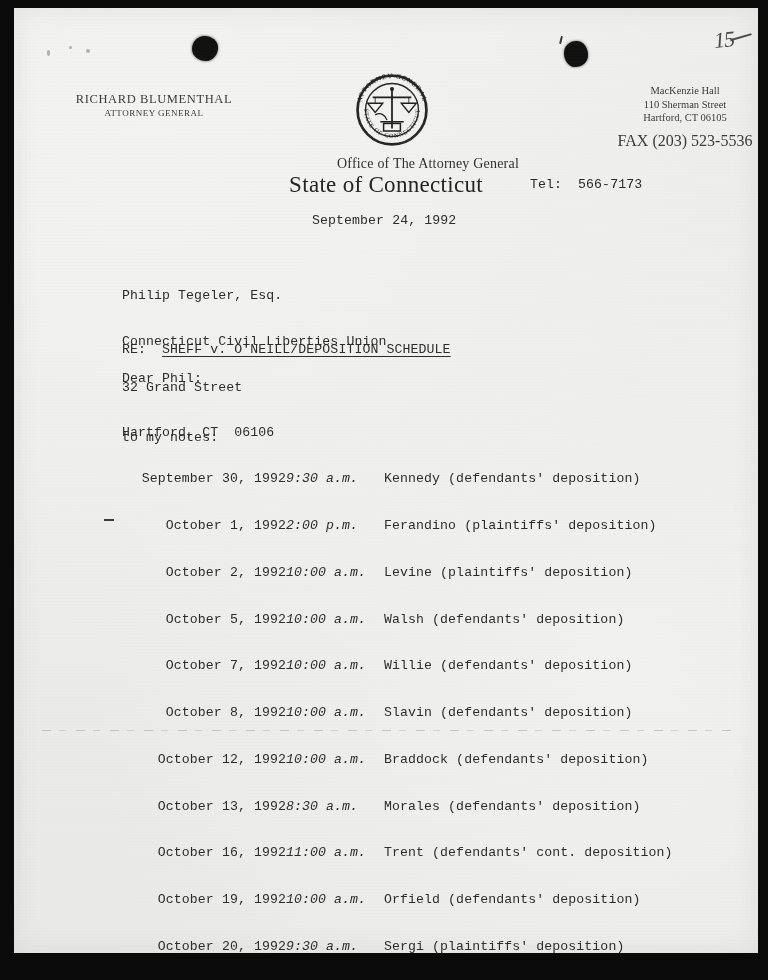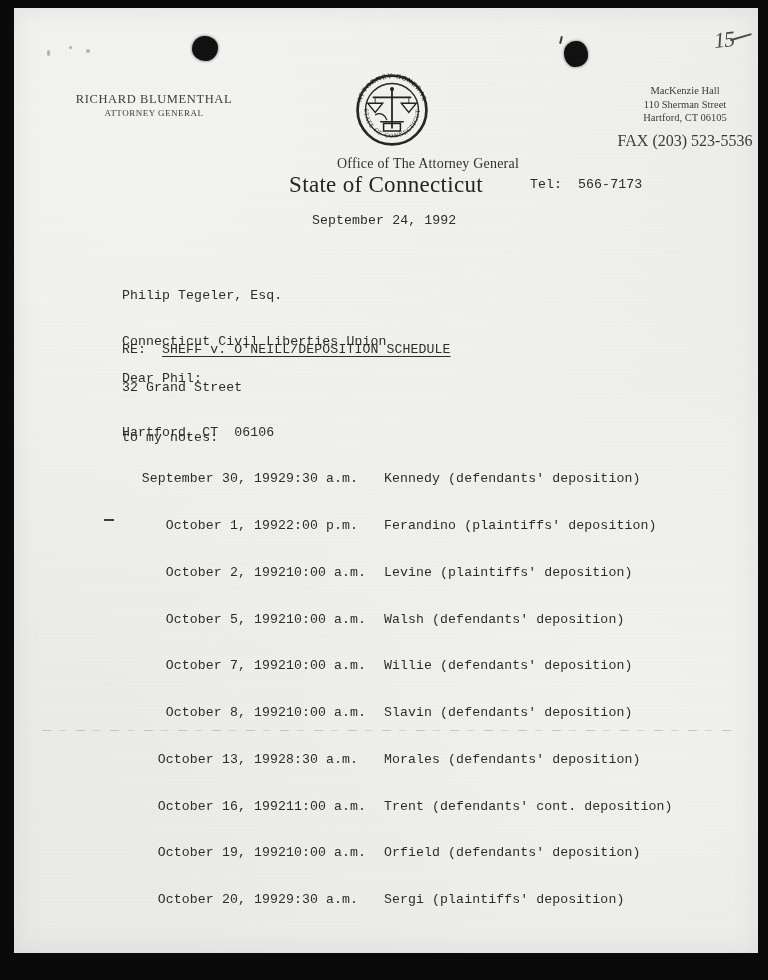--- a/index.html
+++ b/index.html
@@ -150,21 +150,21 @@
   }
 
   
   #schedule {
     left: 108px;
     top: 432px;
     line-height: 15.6px;
   }
   .sched-row { display: block; white-space: pre; }
   .col-date { display: inline-block; width: 164px; text-align: right; }
-  .col-time { display: inline-block; width: 98px; }
+  .col-time { display: inline-block; width: 98px; font-style: italic; }
   .col-desc { display: inline-block; }
 
   
   #hole-blob-1 {
     left: 178px; top: 28px;
     width: 26px; height: 25px;
     background: #111;
     border-radius: 48% 52% 46% 54% / 52% 46% 54% 48%;
     box-shadow: 0 0 2px 1px rgba(20,20,20,0.35);
   }
@@ -304,20 +304,21 @@
 
     <div class="abs" id="row-dash-mark"></div>
 
     <div class="abs tw" id="schedule">
       <div class="sched-row"><span class="col-date">September 30, 1992</span><span class="col-time">9:30 a.m.</span><span class="col-desc">Kennedy (defendants' deposition)</span></div>
       <div class="sched-row"><span class="col-date">October 1, 1992</span><span class="col-time">2:00 p.m.</span><span class="col-desc">Ferandino (plaintiffs' deposition)</span></div>
       <div class="sched-row"><span class="col-date">October 2, 1992</span><span class="col-time">10:00 a.m.</span><span class="col-desc">Levine (plaintiffs' deposition)</span></div>
       <div class="sched-row"><span class="col-date">October 5, 1992</span><span class="col-time">10:00 a.m.</span><span class="col-desc">Walsh (defendants' deposition)</span></div>
       <div class="sched-row"><span class="col-date">October 7, 1992</span><span class="col-time">10:00 a.m.</span><span class="col-desc">Willie (defendants' deposition)</span></div>
       <div class="sched-row"><span class="col-date">October 8, 1992</span><span class="col-time">10:00 a.m.</span><span class="col-desc">Slavin (defendants' deposition)</span></div>
+      <div class="sched-row"><span class="col-date">October 12, 1992</span><span class="col-time">10:00 a.m.</span><span class="col-desc">Braddock (defendants' deposition)</span></div>
       <div class="sched-row"><span class="col-date">October 13, 1992</span><span class="col-time">8:30 a.m.</span><span class="col-desc">Morales (defendants' deposition)</span></div>
       <div class="sched-row"><span class="col-date">October 16, 1992</span><span class="col-time">11:00 a.m.</span><span class="col-desc">Trent (defendants' cont. deposition)</span></div>
       <div class="sched-row"><span class="col-date">October 19, 1992</span><span class="col-time">10:00 a.m.</span><span class="col-desc">Orfield (defendants' deposition)</span></div>
       <div class="sched-row"><span class="col-date">October 20, 1992</span><span class="col-time">9:30 a.m.</span><span class="col-desc">Sergi (plaintiffs' deposition)</span></div>
       
       
       
       
       
       

